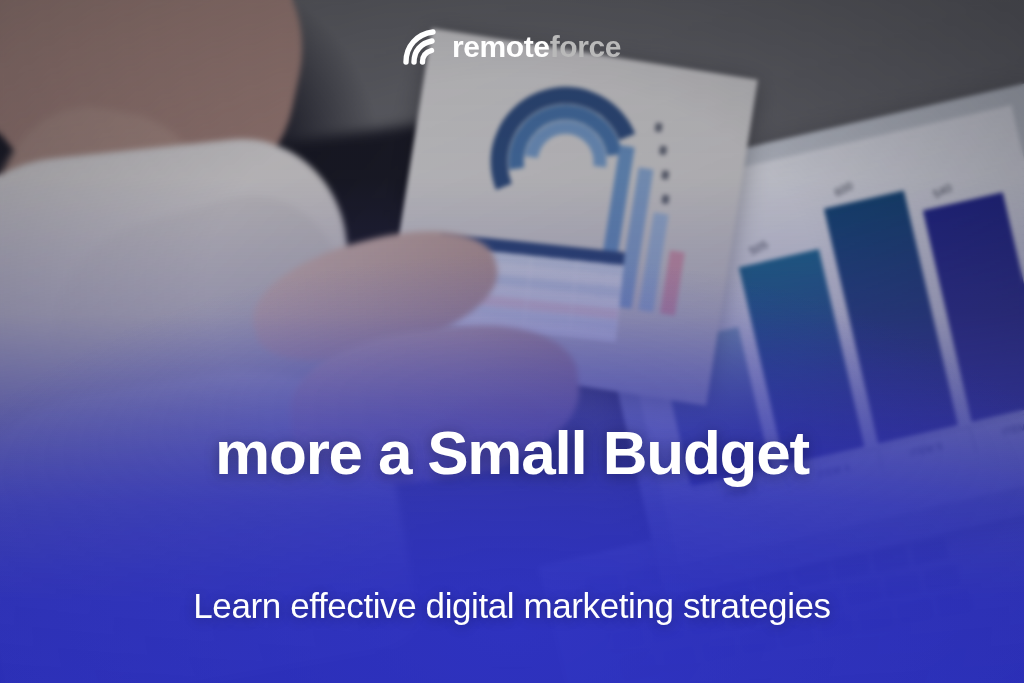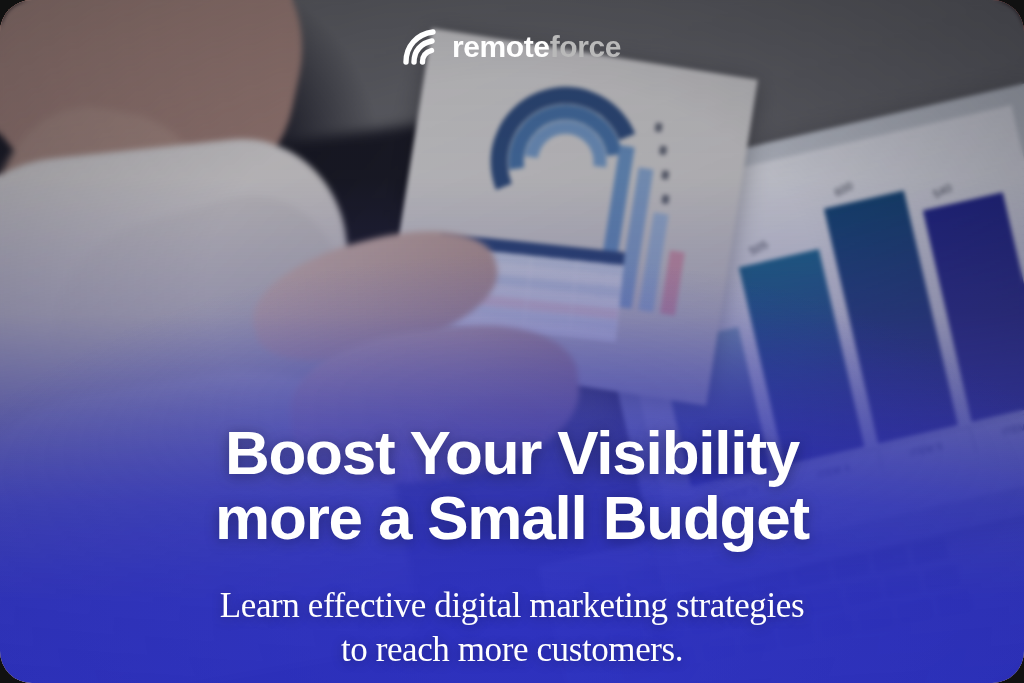--- a/index.html
+++ b/index.html
@@ -1,21 +1,20 @@
 <!DOCTYPE html>
 <html><head>
 <meta charset="utf-8">
 <style>
   html,body{margin:0;padding:0;background:#111;}
   *{box-sizing:border-box;}
   .stage{
     position:relative;width:1024px;height:683px;overflow:hidden;
     font-family:"Liberation Sans",sans-serif;
     background:#b91c1c;
-    border-radius:32px;
   }
 
   
   .photo{position:absolute;inset:0;overflow:hidden;}
 
   
   .desk{
     position:absolute;inset:0;
     background:
       linear-gradient(160deg,#6f6f6d 0%,#6a6a68 40%,#5d5d5b 70%,#3a3a40 100%);
@@ -201,21 +200,21 @@
     text-shadow:0 2px 14px rgba(0,0,0,.35);
   }
   .headline .ln{display:block;}
 
   .subhead{
     position:absolute;left:0;right:0;top:549px;text-align:center;
     color:#fff;font-weight:400;font-size:35px;line-height:1.26;
     letter-spacing:-.4px;
     text-shadow:0 2px 12px rgba(0,0,0,.30);
   }
-  .subhead .ln{display:block;font-family:Liberation Serif, serif;}
+  .subhead .ln{display:block;}
 </style>
 </head>
 <body>
 
 <div class="stage">
 
   <div class="photo">
     <div class="desk"></div>
     <div class="dark-left"></div>
     <div class="dark-chair"></div>
@@ -378,23 +377,21 @@
         <path d="M3 33 C3 17 14 5 30 3" fill="none" stroke="#ffffff" stroke-width="5.4" stroke-linecap="round"></path>
         <path d="M11 33 C11 22 18 14 29 12" fill="none" stroke="#ffffff" stroke-width="5.4" stroke-linecap="round"></path>
         <path d="M19.5 33 C19.5 27 23 23 28.5 21.5" fill="none" stroke="#ffffff" stroke-width="5.4" stroke-linecap="round"></path>
       </svg>
       <div class="logo-text">
         <span class="w1">remote</span><span class="w2">force</span>
       </div>
     </div>
 
     <h1 class="headline">
-      <span class="ln">Boost Your Visibility</span>
       <span class="ln">more a Small Budget</span>
     </h1>
 
     <p class="subhead">
       <span class="ln">Learn effective digital marketing strategies</span>
-      <span class="ln">to reach more customers.</span>
     </p>
 
   </div>
 </div>
 
 </body></html>

